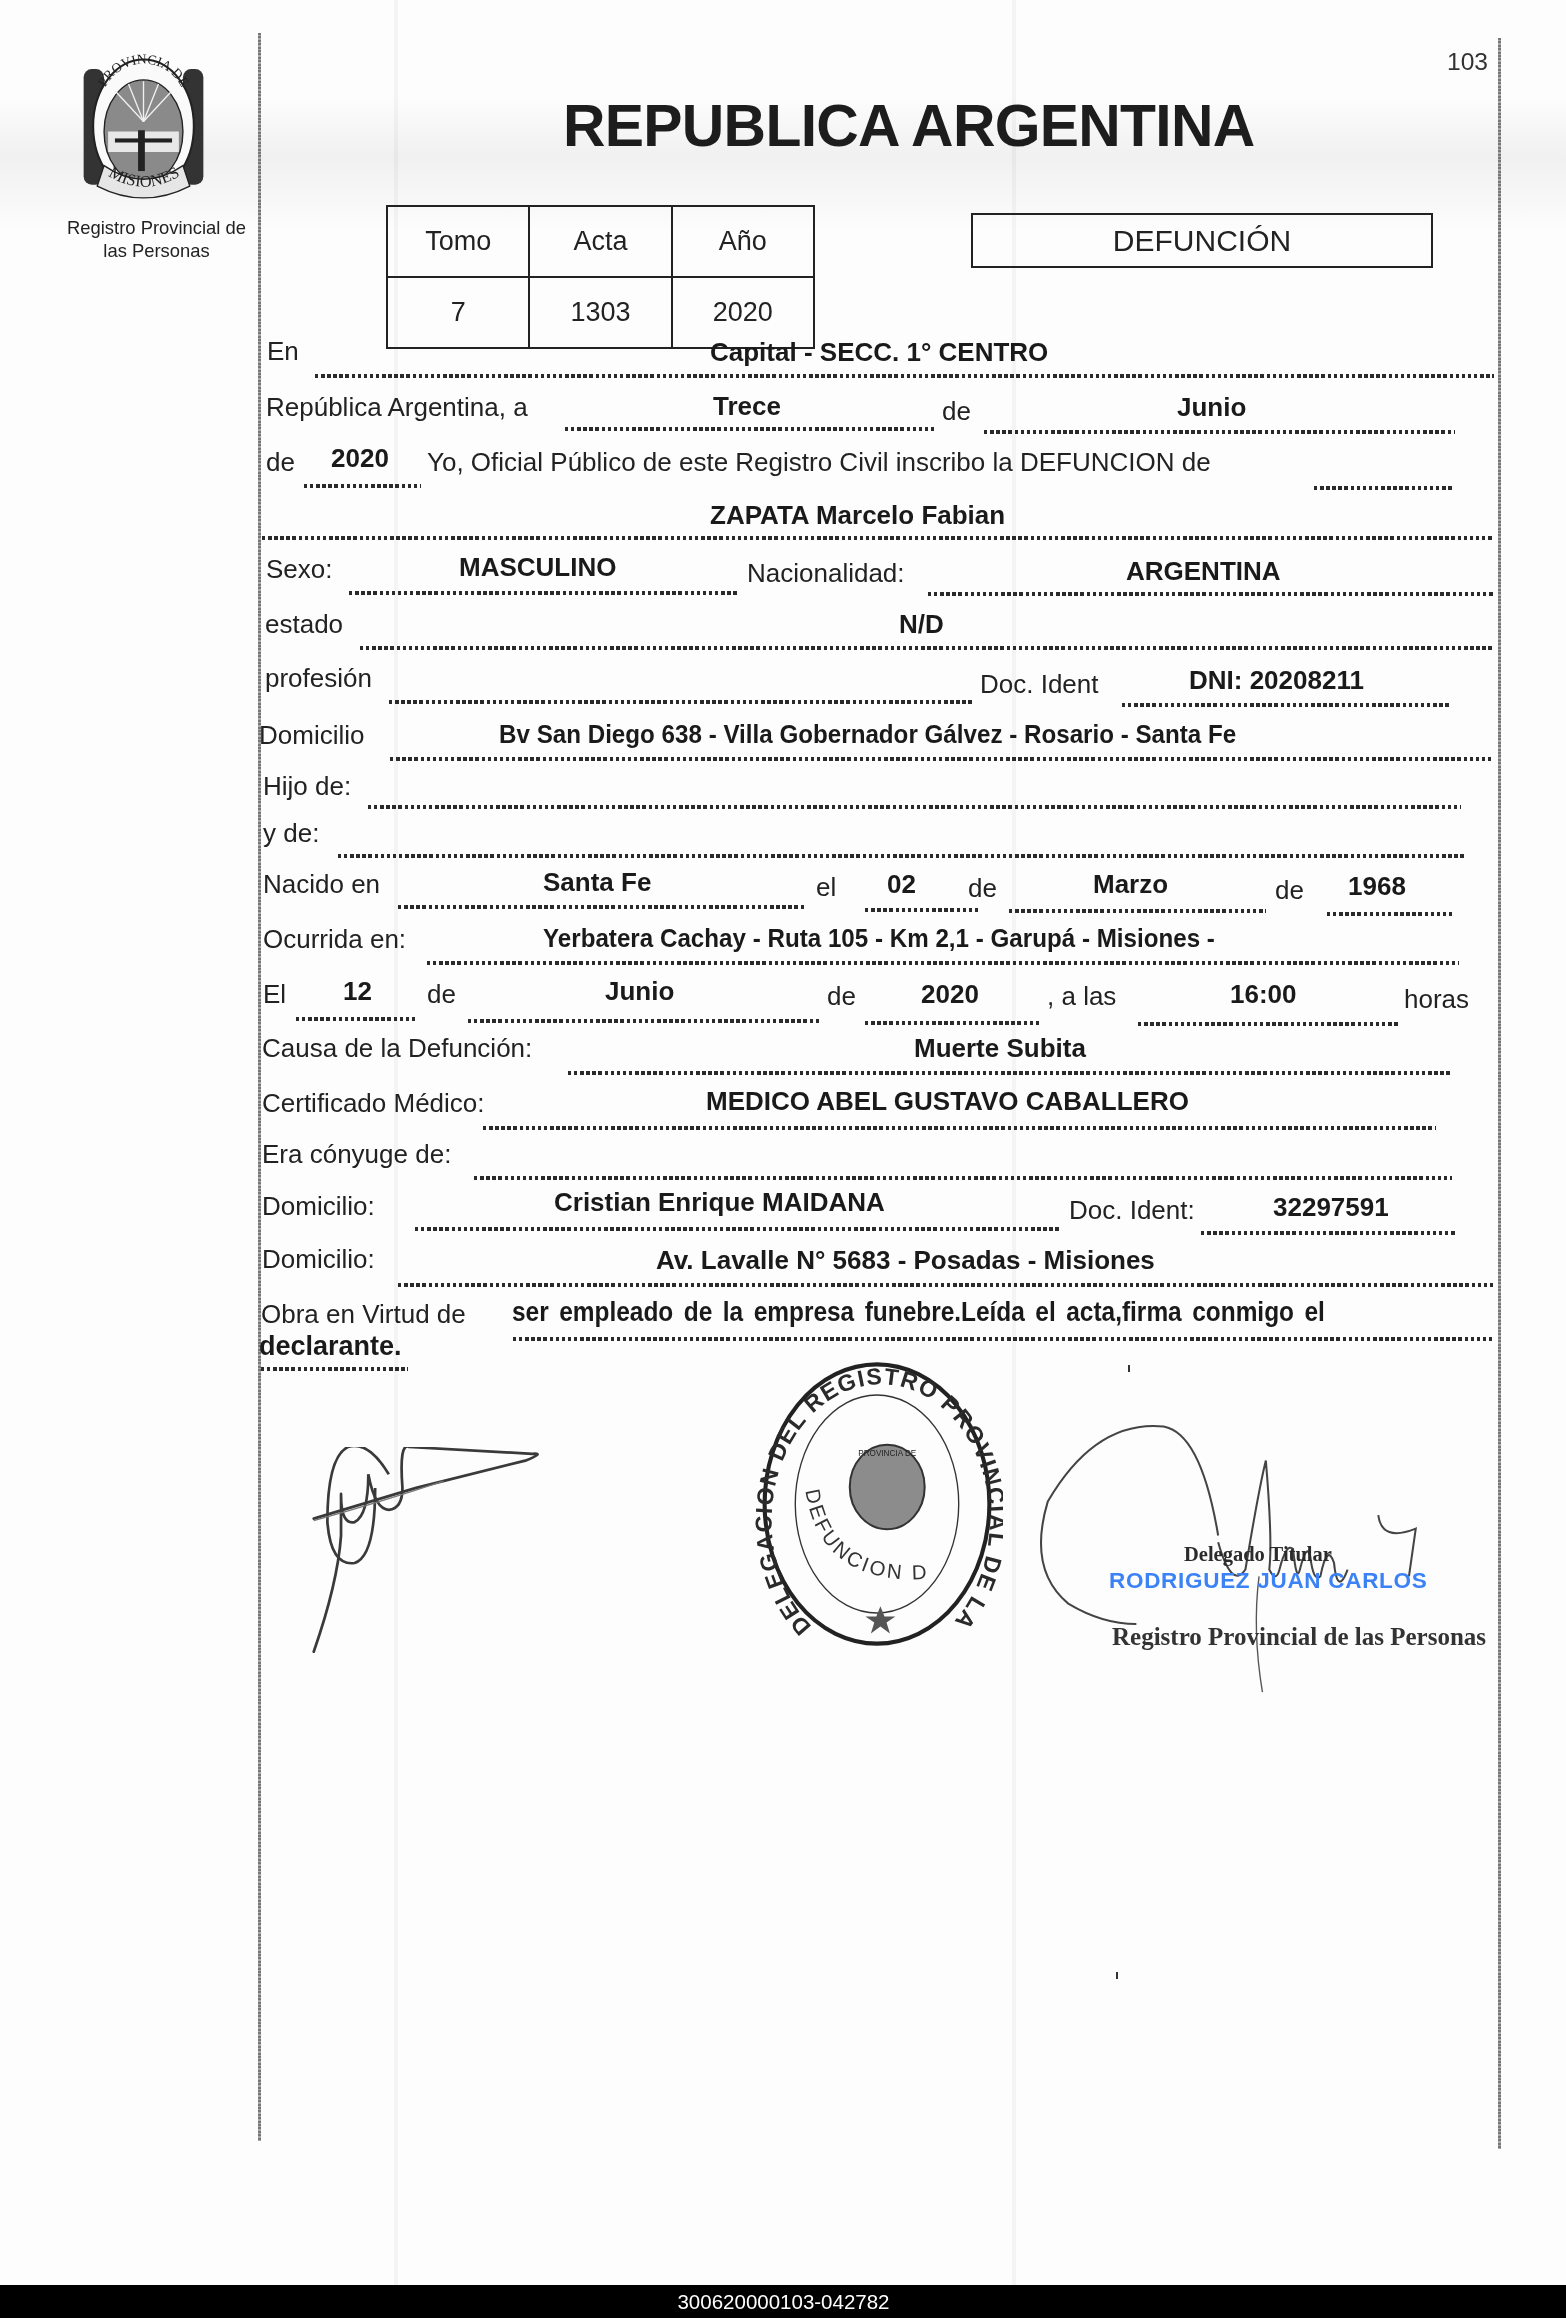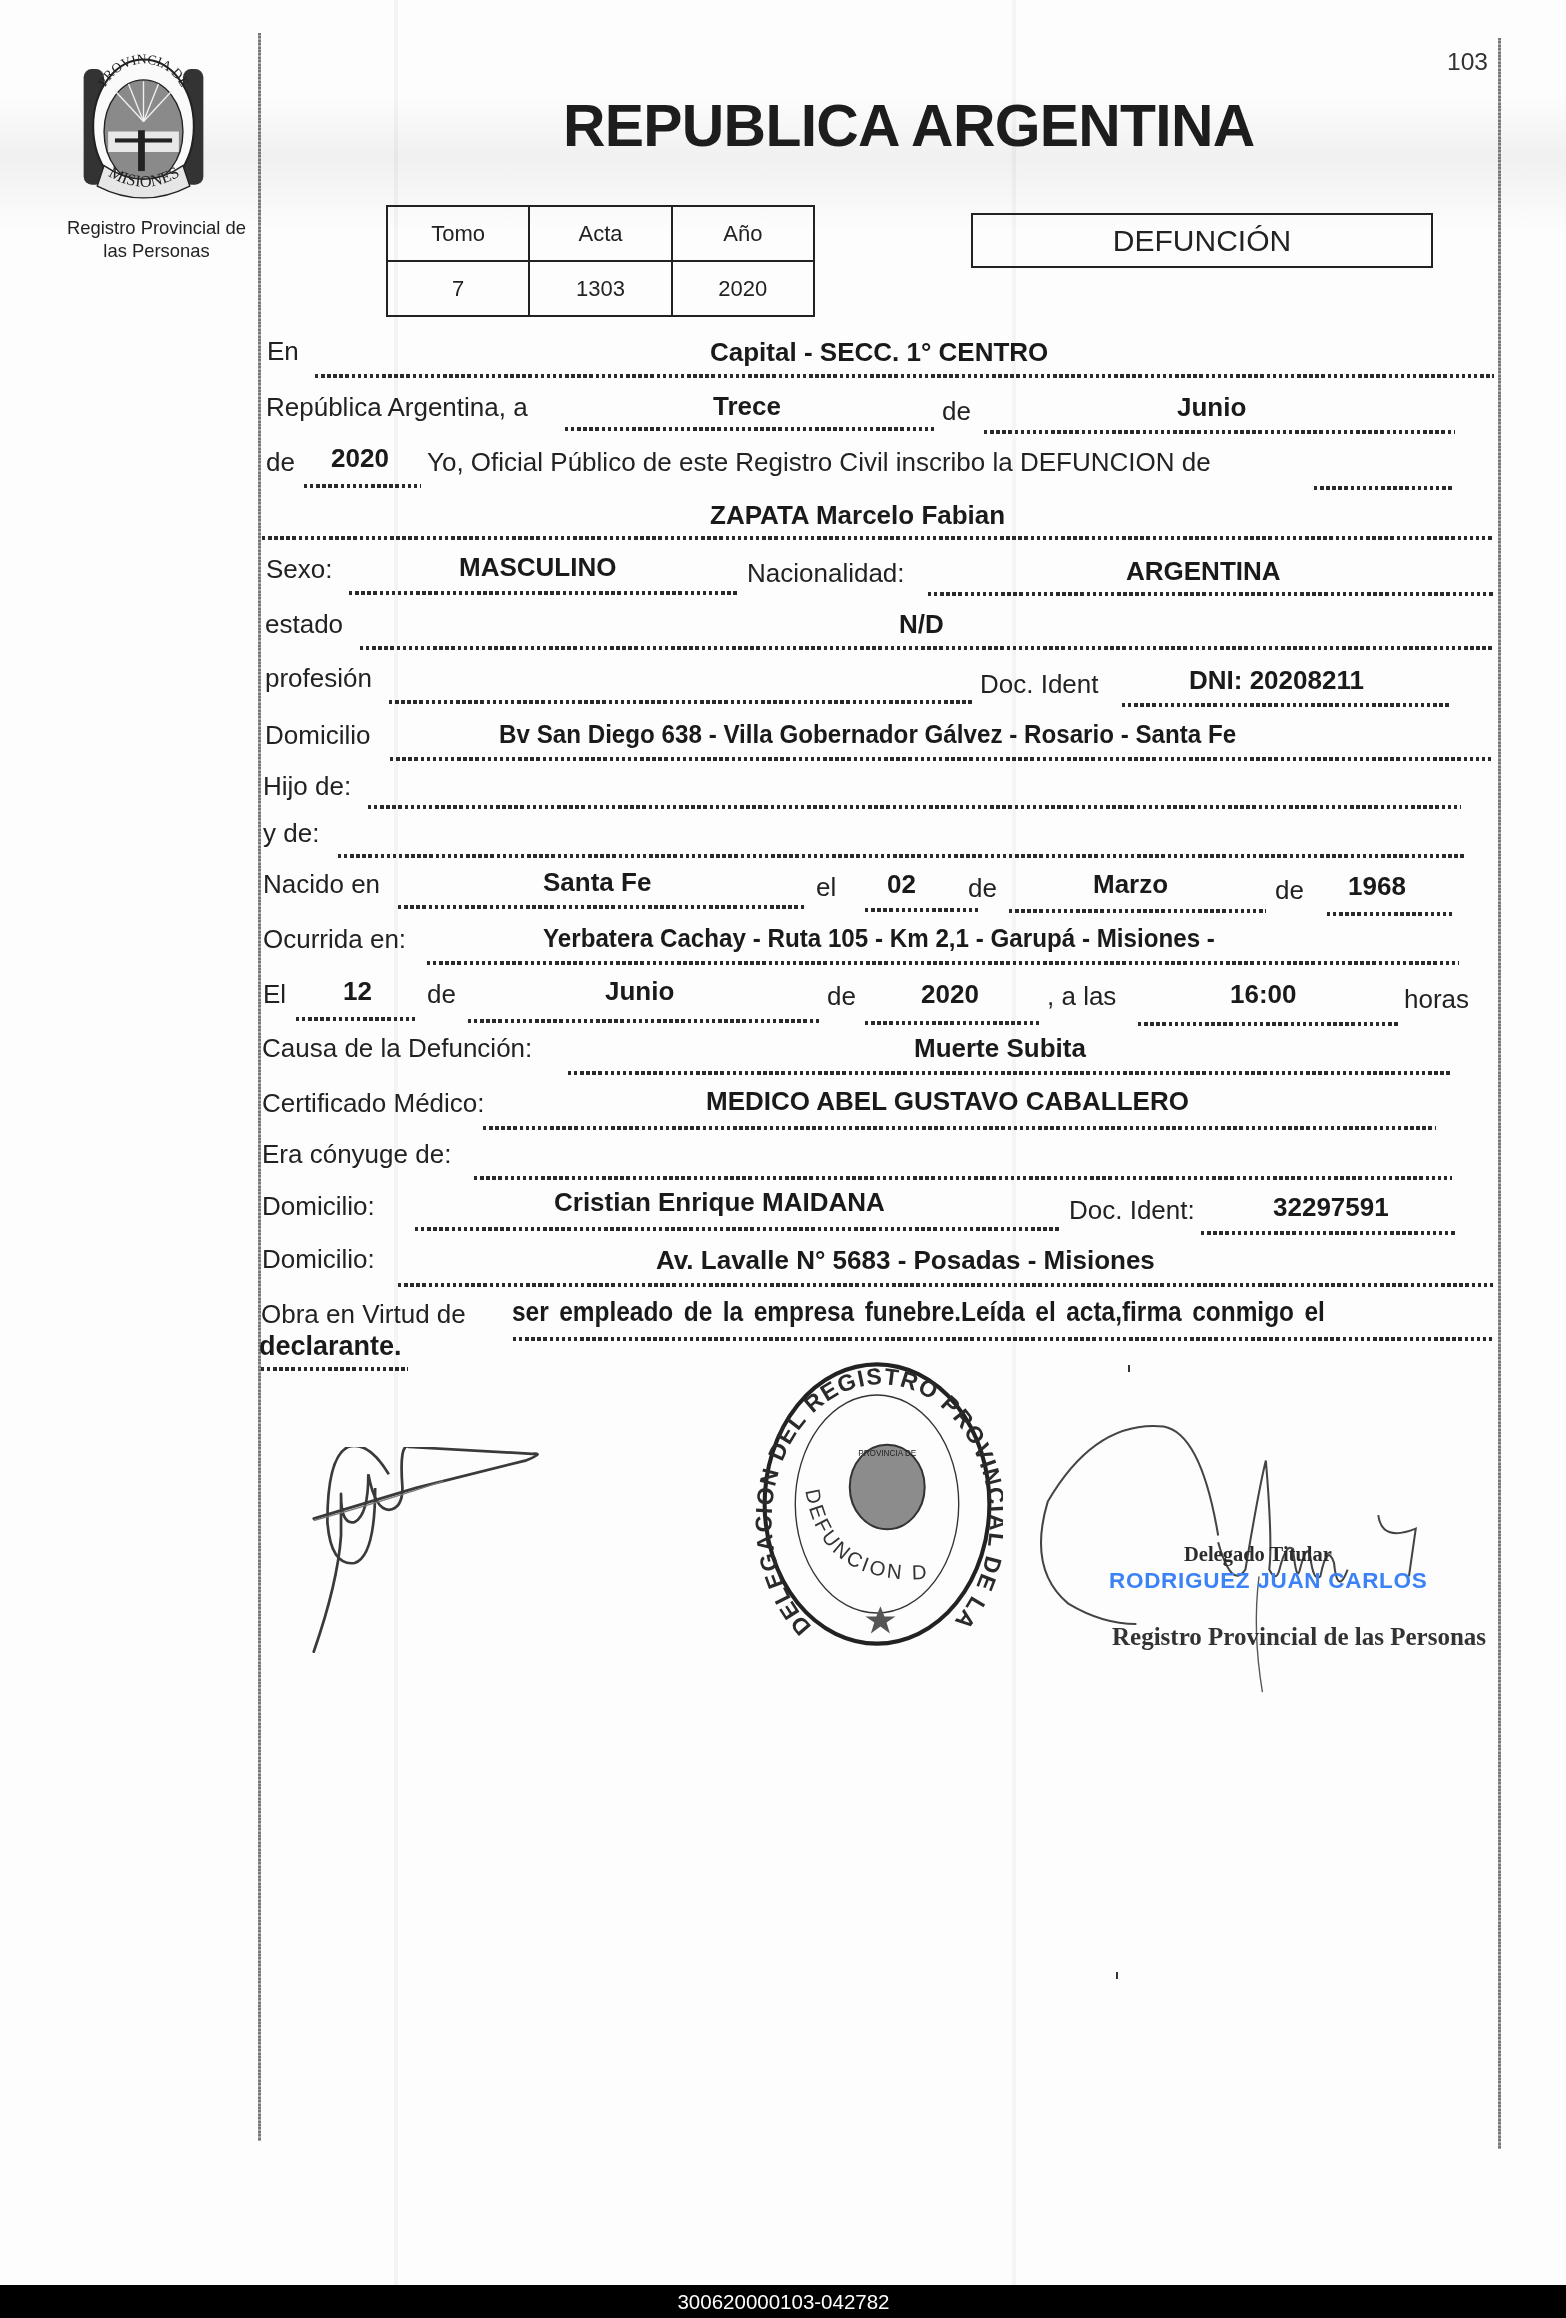--- a/index.html
+++ b/index.html
@@ -22,21 +22,21 @@
   .page-num { position:absolute; left:1447px; top:48px; font-size:24.6px; color:#333; }
   .title {
     position:absolute; left:563px; top:91px; font-size:60px; font-weight:bold;
     letter-spacing:-0.7px; color:#1d1d1d; transform:scaleX(0.98); transform-origin:left top;
   }
   table.acta {
     position:absolute; left:386px; top:205px; width:429px; height:111px;
     border-collapse:collapse; table-layout:fixed;
   }
   table.acta td {
-    border:2px solid #222; text-align:center; font-size:22px; color:#222; padding:0;
+    border:2px solid #222; text-align:center; font-size:27px; color:#222; padding:8px;
     height:53px;
   }
   .deftype {
     position:absolute; left:971px; top:213px; width:462px; height:55px;
     border:2px solid #222; box-sizing:border-box;
     display:flex; align-items:center; justify-content:center;
     font-size:30px; color:#222;
   }
   .lbl, .val { position:absolute; white-space:nowrap; font-size:26px; line-height:27px; }
   .lbl { color:#222; }
@@ -143,21 +143,21 @@
 <div class="val" style="left:899px; top:611px">N/D</div>
 <div class="dots" style="left:360px; top:646px; width:1134px"></div>
 
 <div class="lbl" style="left:265px; top:665px">profesión</div>
 <div class="val" style="left:409px; top:665px"></div>
 <div class="dots" style="left:389px; top:700px; width:583px"></div>
 <div class="lbl" style="left:980px; top:671px">Doc. Ident</div>
 <div class="val" style="left:1189px; top:667px">DNI: 20208211</div>
 <div class="dots" style="left:1122px; top:703px; width:329px"></div>
 
-<div class="lbl" style="left:265px; top:722px">Domicilio</div>
+<div class="lbl" style="left:259px; top:722px">Domicilio</div>
 <div class="val" style="left:499px; top:721px; transform:scaleX(0.93)">Bv San Diego 638 - Villa Gobernador Gálvez - Rosario - Santa Fe</div>
 <div class="dots" style="left:390px; top:757px; width:1104px"></div>
 
 <div class="lbl" style="left:263px; top:773px">Hijo de:</div>
 <div class="dots" style="left:368px; top:805px; width:1093px"></div>
 
 <div class="lbl" style="left:263px; top:820px">y de:</div>
 <div class="dots" style="left:338px; top:854px; width:1127px"></div>
 
 <div class="lbl" style="left:263px; top:871px">Nacido en</div>

